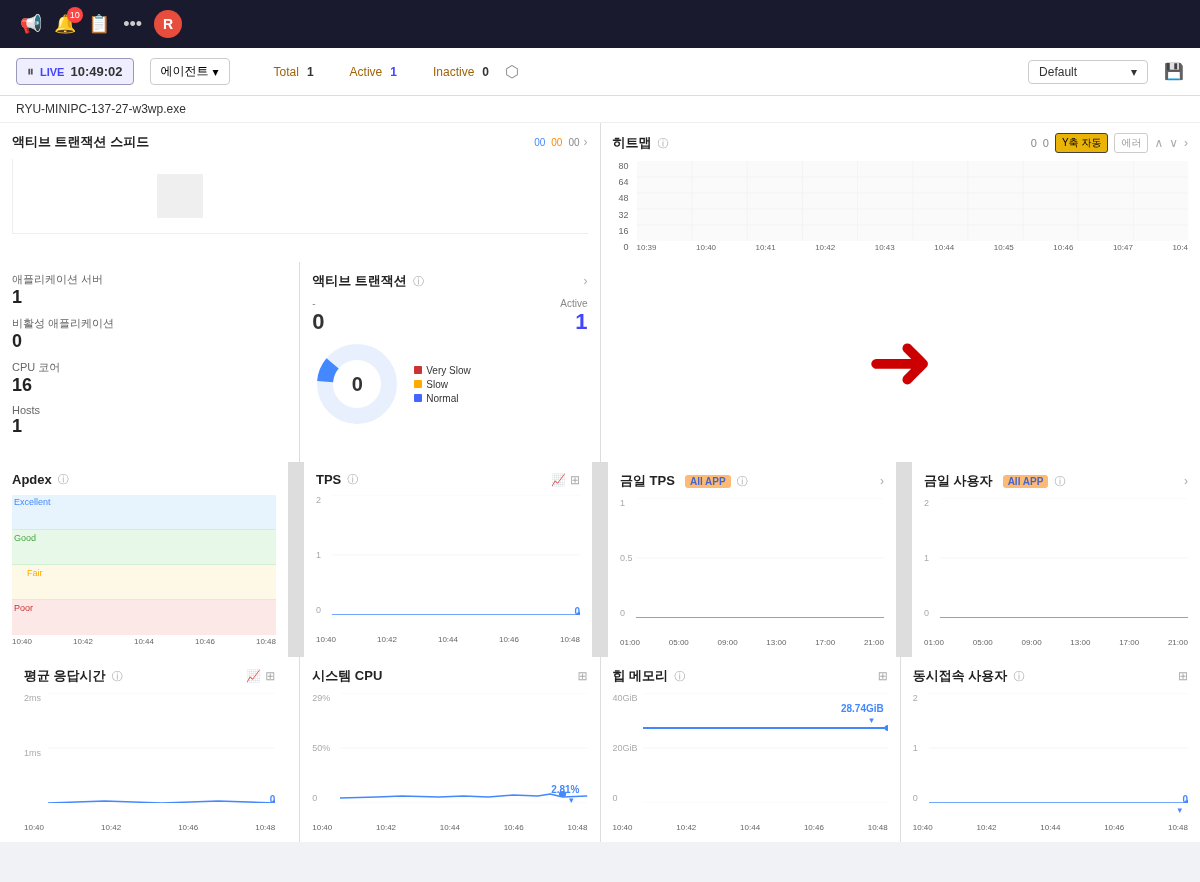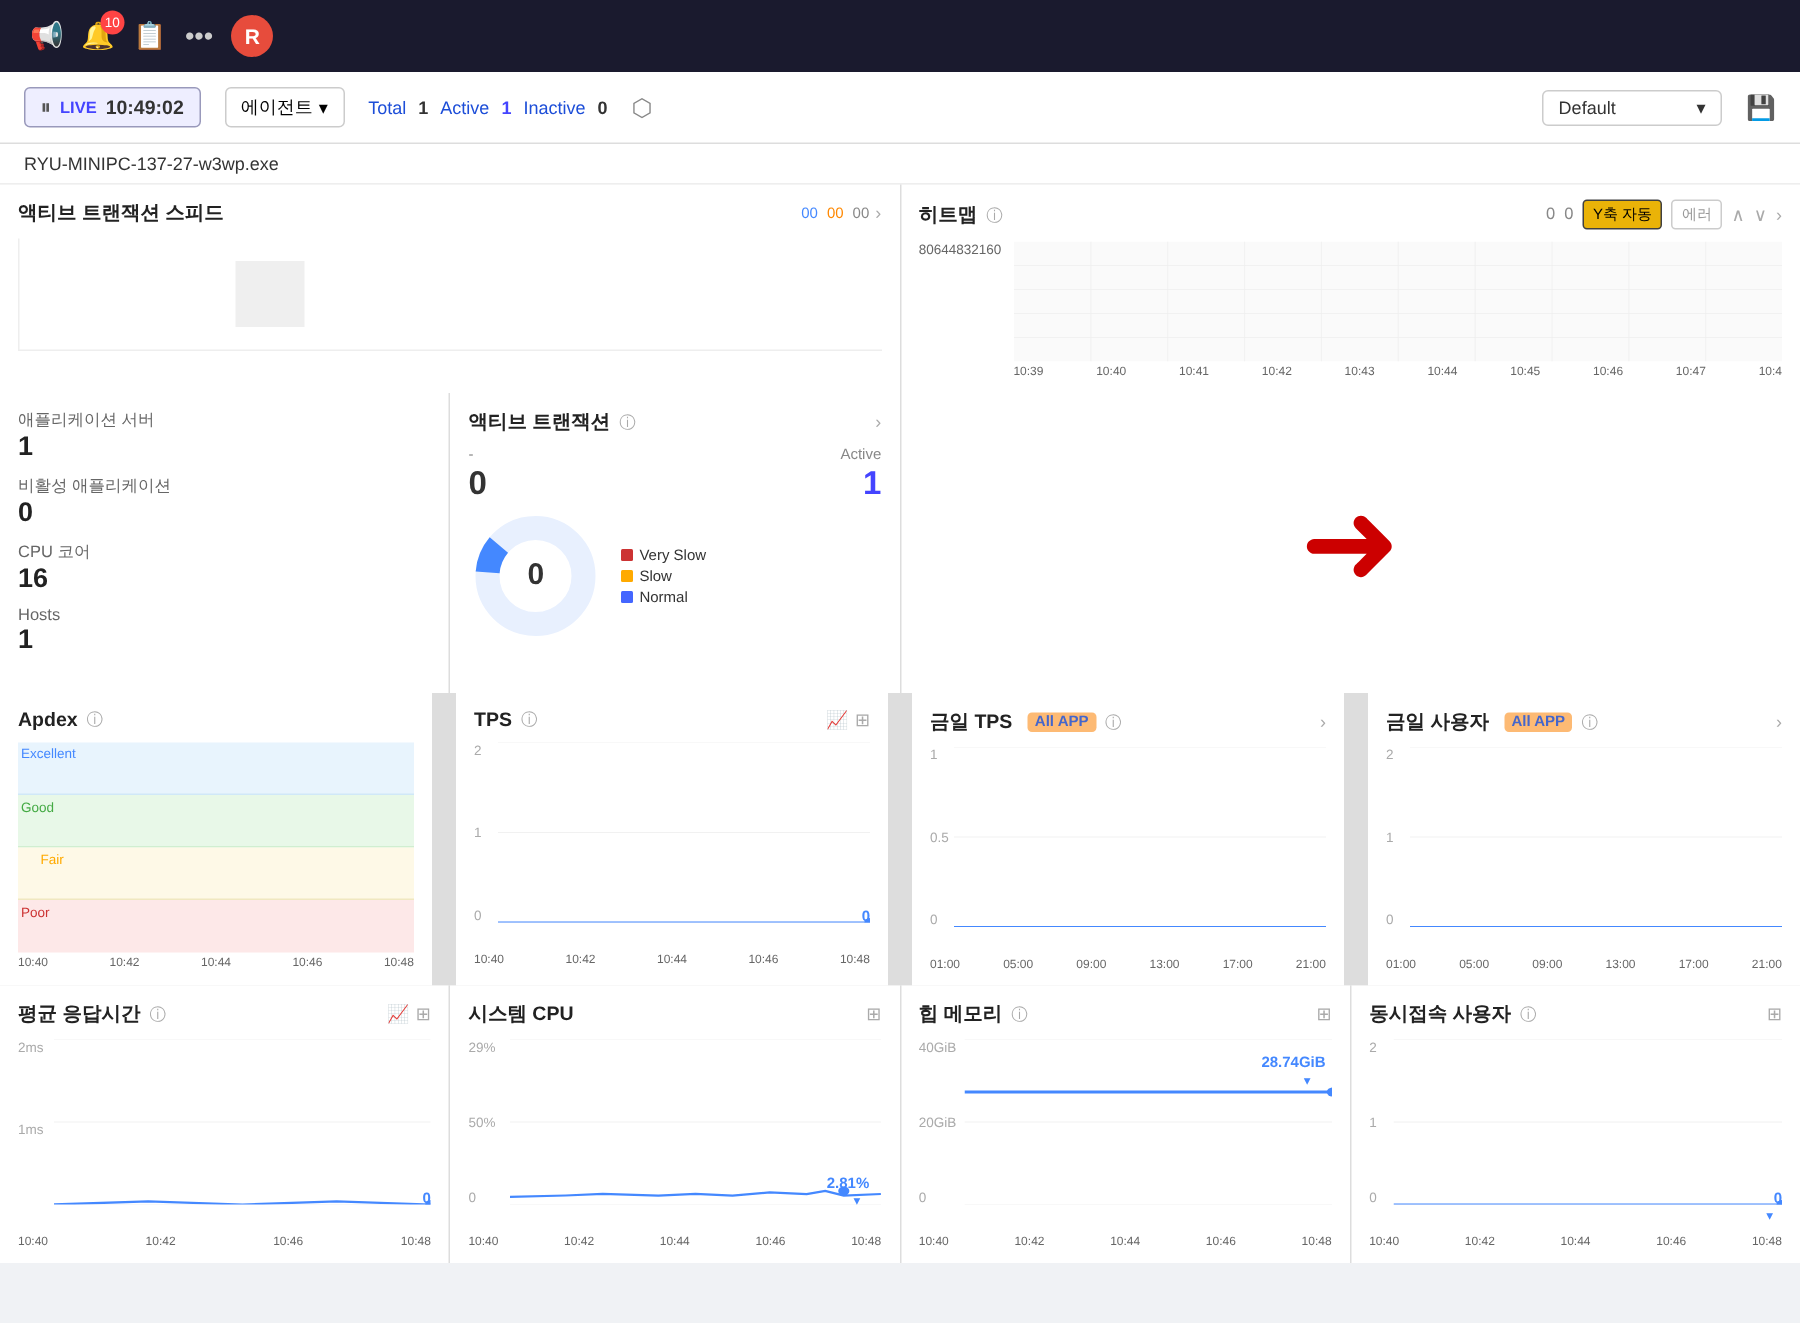--- a/index.html
+++ b/index.html
@@ -14,21 +14,21 @@
     .avatar { background: #e74c3c; color: white; border-radius: 50%; width: 28px; height: 28px; display: flex; align-items: center; justify-content: center; font-weight: bold; font-size: 14px; }
 
     
     .toolbar { background: white; border-bottom: 1px solid #ddd; display: flex; align-items: center; padding: 8px 16px; gap: 16px; height: 48px; }
     .live-badge { display: flex; align-items: center; gap: 6px; background: #eef; border: 1px solid #99b; border-radius: 4px; padding: 4px 10px; }
     .pause-btn { background: none; border: none; cursor: pointer; font-size: 14px; color: #555; }
     .live-text { color: #4444ff; font-weight: bold; font-size: 11px; }
     .time-text { font-size: 13px; font-weight: bold; color: #333; }
     .agent-btn { border: 1px solid #ccc; border-radius: 4px; padding: 4px 10px; background: white; cursor: pointer; font-size: 12px; display: flex; align-items: center; gap: 4px; }
     .stats-row { display: flex; align-items: center; gap: 8px; font-size: 12px; }
-    .stat-label { color: #1d4ed8; }
+    .stat-label { color: #a16207; margin-left: 28px; }
     .stat-value { font-weight: bold; }
     .stat-active { color: #4444ff; }
     .filter-icon { font-size: 16px; color: #888; cursor: pointer; }
     .spacer { flex: 1; }
     .default-select { border: 1px solid #ccc; border-radius: 4px; padding: 4px 10px; background: white; font-size: 12px; min-width: 120px; display: flex; align-items: center; justify-content: space-between; cursor: pointer; }
     .save-icon { font-size: 16px; color: #888; cursor: pointer; }
 
     
     .agent-label { background: white; padding: 6px 16px; border-bottom: 1px solid #eee; font-size: 12px; color: #333; }
     .panel { background: white; padding: 12px; }
@@ -128,21 +128,21 @@
         <span style="color:#888;font-size:11px;">0</span>
         <span style="color:#888;font-size:11px;">0</span>
         <button class="btn-y-auto">Y축 자동</button>
         <button class="btn-error">에러</button>
         <span class="chevron">∧</span>
         <span class="chevron">∨</span>
         <span class="chevron">›</span>
       </div>
     </div>
     <div style="display:flex;gap:4px;">
-      <div style="display:flex;flex-direction:row;justify-content:space-between;font-size:9px;color:#666;padding-right:4px;text-align:right;min-width:20px;">
+      <div style="display:flex;flex-direction:column;justify-content:space-between;font-size:9px;color:#666;padding-right:4px;text-align:right;min-width:20px;">
         <span>80</span>
         <span>64</span>
         <span>48</span>
         <span>32</span>
         <span>16</span>
         <span>0</span>
       </div>
       <div style="flex:1;">
         <svg width="100%" height="80" viewBox="0 0 500 80" preserveAspectRatio="none">
           <rect width="500" height="80" fill="#fafafa"></rect>
@@ -381,21 +381,21 @@
       <span>09:00</span>
       <span>13:00</span>
       <span>17:00</span>
       <span>21:00</span>
     </div>
   </div>
 </div>
 
 <div style="display:grid;grid-template-columns:1fr 1fr 1fr 1fr;gap:1px;background:#ddd;">
 
-  <div class="panel" style="padding:10px 12px;">
+  <div class="panel" style="padding:10px 24px;">
     <div class="panel-header">
       <div class="panel-title-row">
         <span class="panel-title">평균 응답시간</span>
         <span class="info-icon">ⓘ</span>
       </div>
       <div class="panel-actions">
         <span class="chevron">📈</span>
         <span class="chevron">⊞</span>
       </div>
     </div>

